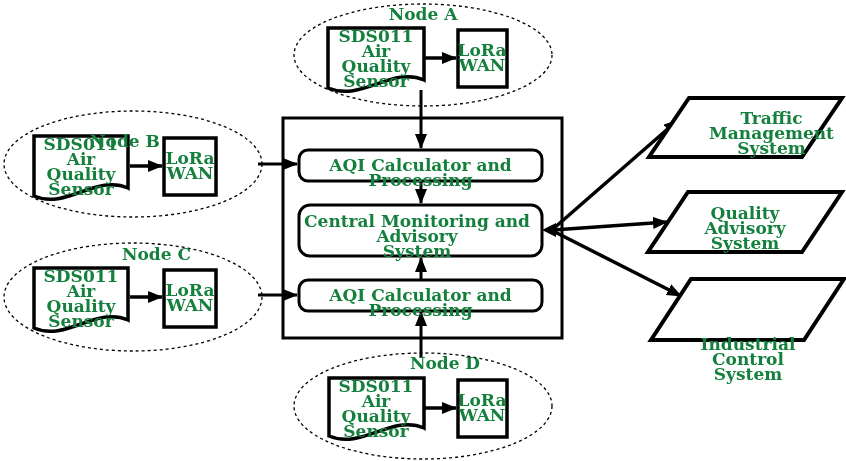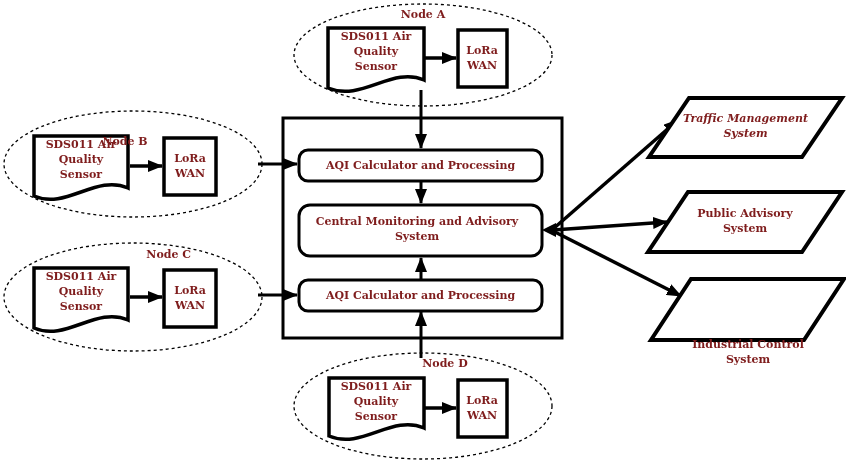--- a/index.html
+++ b/index.html
@@ -8,25 +8,25 @@
     width:846px;height:461px;
     background:#ffffff;
     overflow:hidden;
     font-family:"DejaVu Serif", serif;
   }
   .stage svg{position:absolute;left:0;top:0;}
   .lbl{
     position:absolute;
     font-family:"DejaVu Serif", serif;
     font-weight:bold;
-    font-size:11px;
+    font-size:17px;
     line-height:15px;
     text-align:center;
     white-space:pre-line;
-    color:#7f1d1d;
+    color:#15803d;
     pointer-events:none;
   }
 </style>
 </head>
 <body>
 
 <div class="stage">
 
   <svg width="846" height="461" viewBox="0 0 846 461">
     <defs>
@@ -105,20 +105,20 @@
 Quality
 Sensor</div>
   <div class="lbl" style="left:457px;top:393px;width:50px;">LoRa
 WAN</div>
 
   <div class="lbl" style="left:299px;top:158px;width:243px;">AQI Calculator and Processing</div>
   <div class="lbl" style="left:299px;top:214px;width:236px;">Central Monitoring and Advisory
 System</div>
   <div class="lbl" style="left:299px;top:288px;width:243px;">AQI Calculator and Processing</div>
 
-  <div class="lbl" style="left:670px;top:111px;width:151px;font-style:italic;">Traffic Management
+  <div class="lbl" style="left:696px;top:111px;width:151px;">Traffic Management
 System</div>
-  <div class="lbl" style="left:670px;top:206px;width:150px;">Public Advisory
+  <div class="lbl" style="left:670px;top:206px;width:150px;">Quality Advisory
 System</div>
   <div class="lbl" style="left:672px;top:293px;width:152px;margin-top:44px;">Industrial Control
 System</div>
 
 </div>
 
 </body></html>

